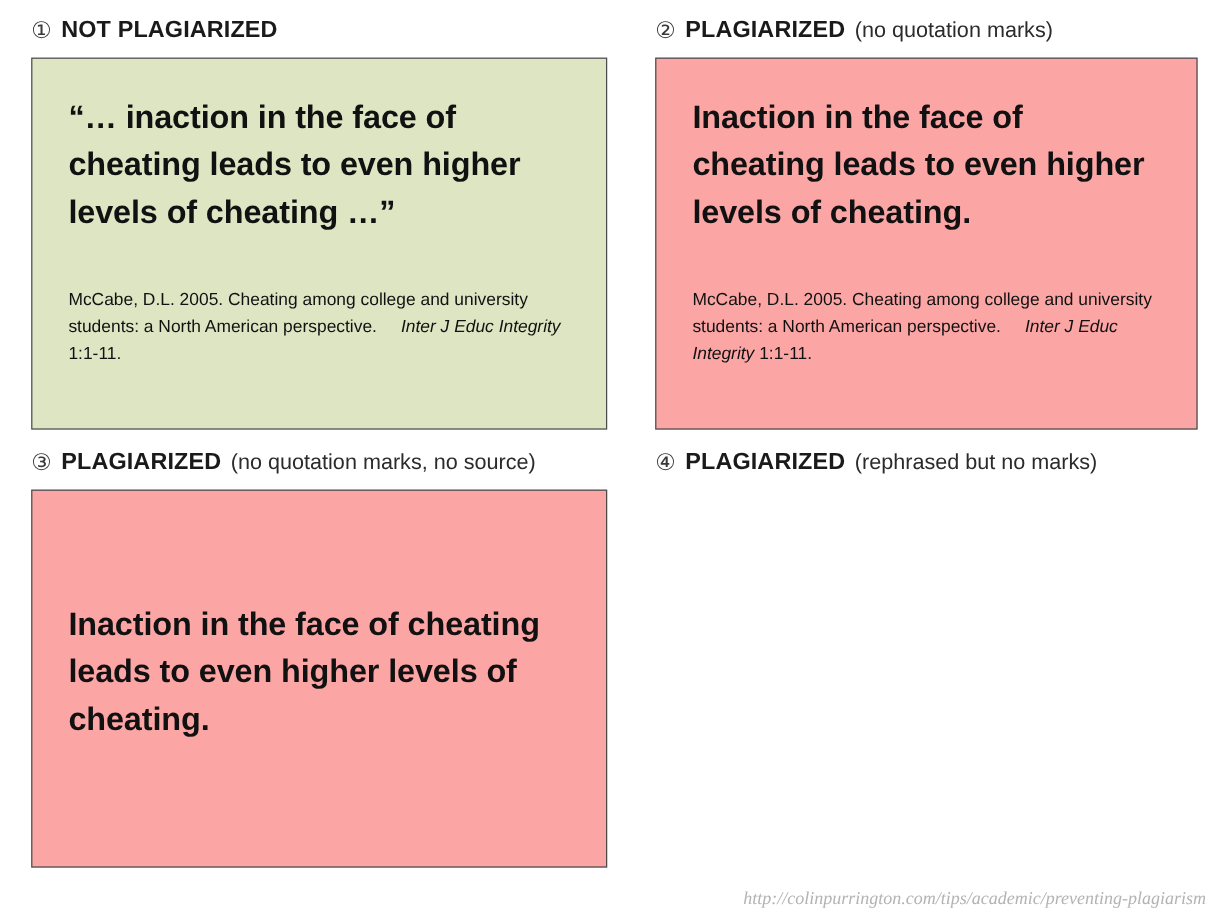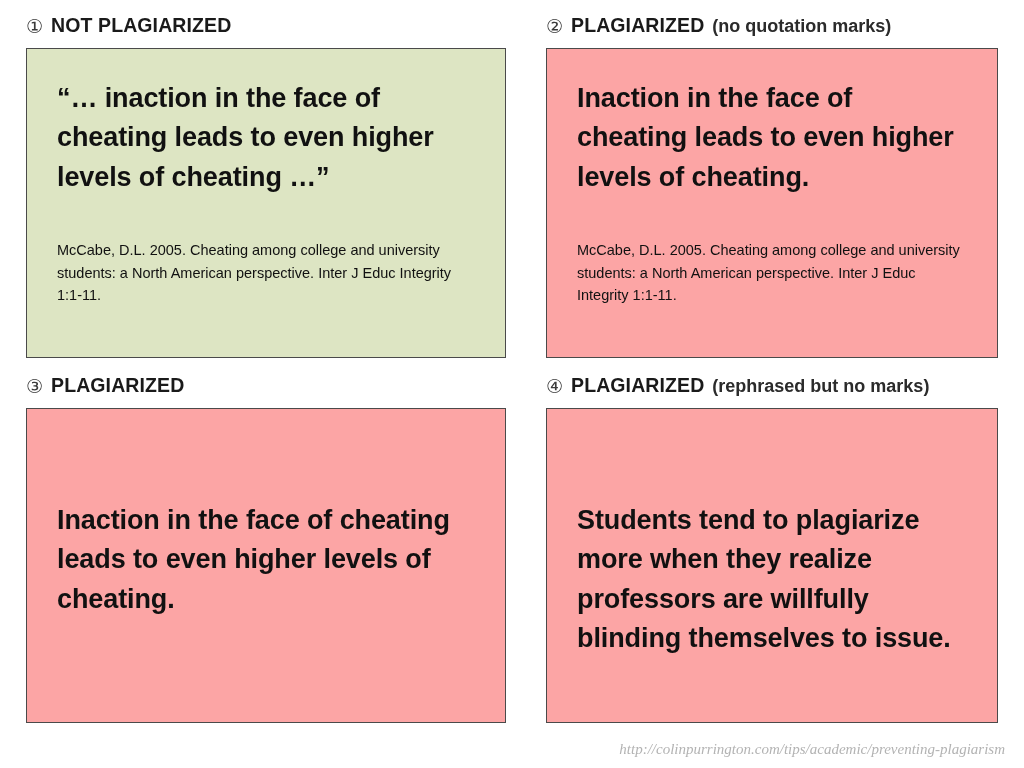--- a/index.html
+++ b/index.html
@@ -49,21 +49,21 @@
   .verdict {
     font-size: 19.5px;
     font-weight: bold;
     letter-spacing: 0.1px;
     color: #1a1a1a;
   }
   .verdict .underline {
   }
   .qualifier {
     font-size: 18px;
-    font-weight: bold;
+    font-weight: normal;
     color: #2b2b2b;
   }
   .box {
     box-sizing: border-box;
     border: 1px solid #4a4a4a;
     padding: 30px 30px 20px 30px;
   }
   .box.green {
     background: #dde5c3;
   }
@@ -86,20 +86,22 @@
   .box-3 .quote, .box-4 .quote {
     padding-top: 62px;
   }
   .citation {
     margin-top: 42px;
     font-size: 14.5px;
     line-height: 1.55;
     color: #111111;
   }
   .citation .ital {
+    font-style: italic;
+    margin-left: 16px;
   }
   .footer-url {
     position: absolute;
     right: 19px;
     bottom: 10px;
     font-family: "Liberation Serif", serif;
     font-style: italic;
     font-size: 15px;
     color: #b3b3b3;
   }
@@ -134,33 +136,31 @@
       <div class="box red box-2">
         <div class="quote">Inaction in the face of cheating leads to even higher levels of cheating.</div>
         <div class="citation"><span>McCabe, D.L.  2005.  Cheating among college and university students: a North American perspective. </span><span class="ital">Inter J Educ Integrity</span><span> 1:1-11.</span></div>
       </div>
     </div>
 
     <div class="panel row2">
       <div class="panel-header">
         <span class="circled">③</span>
         <span class="verdict">PLAGIARIZED</span>
+        <span class="qualifier">(no quotation marks, no source)</span>
       </div>
       <div class="box red box-3">
         <div class="quote">Inaction in the face of cheating leads to even higher levels of cheating.</div>
       </div>
     </div>
 
     <div class="panel row2">
       <div class="panel-header">
         <span class="circled">④</span>
         <span class="verdict">PLAGIARIZED</span>
         <span class="qualifier">(rephrased but no marks)</span>
       </div>
-      <div class="box red box-4">
-        <div class="quote">Students tend to plagiarize more when they realize professors are willfully blinding themselves to issue.</div>
-      </div>
     </div>
 
   </div>
 
   <div class="footer-url">http://colinpurrington.com/tips/academic/preventing-plagiarism</div>
 </div>
 
 </body></html>

